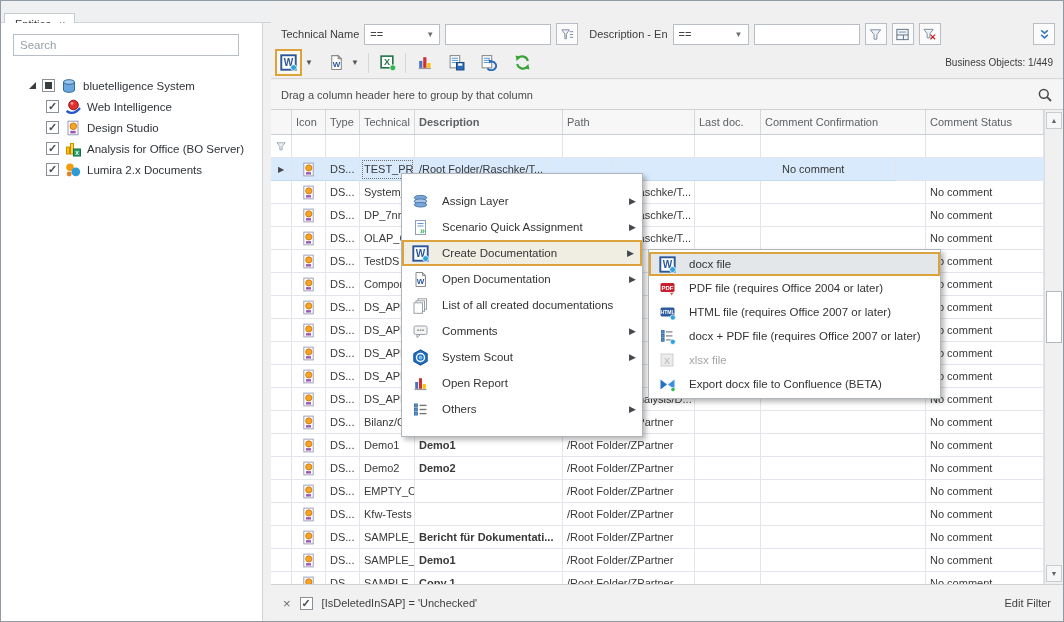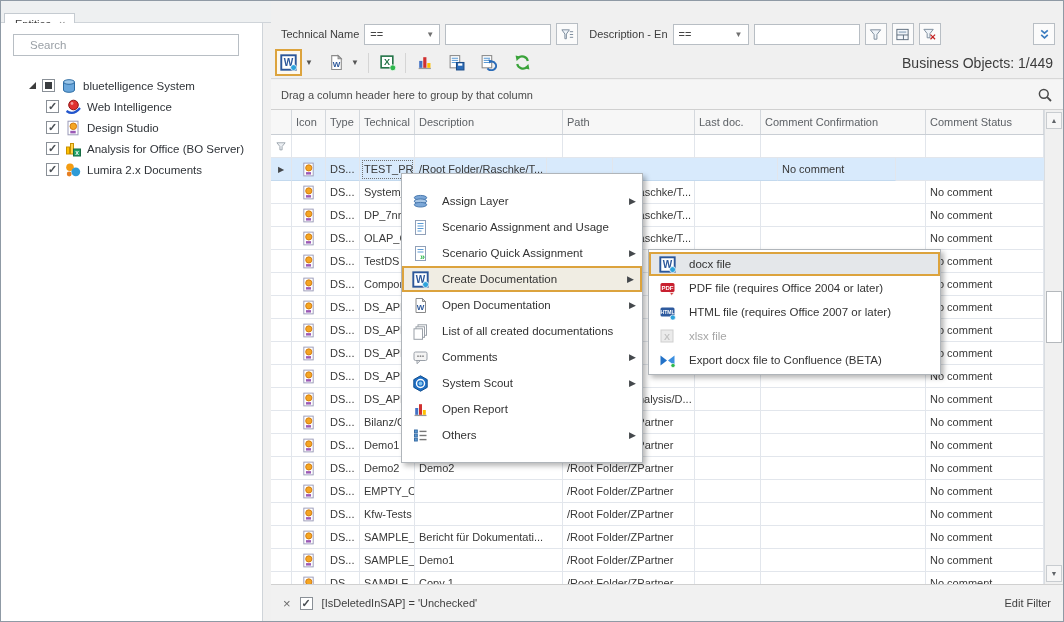--- a/index.html
+++ b/index.html
@@ -6,21 +6,21 @@
   html,body { width:1064px; height:622px; font-family:"Liberation Sans", sans-serif; }
   .app { position:relative; width:1064px; height:622px; background:#f0f0f0; border:1px solid #8f9aa5; overflow:hidden; font-size:11px; color:#383838; }
 
   
   .tabstrip { position:absolute; left:0; top:0; width:100%; height:22px; background:#eef0f1; border-bottom:1px solid #cfd4d9; }
   .tab { position:absolute; left:3px; top:1px; height:21px; background:#fff; border:1px solid #c5cbd1; border-bottom:none; display:flex; align-items:center; gap:8px; padding:0 8px 0 10px; color:#3c3c3c;margin-top:11px; }
   .tab-close { color:#7a7a7a; font-size:11px; cursor:default; }
 
   
   .left-panel { position:absolute; left:0; top:22px; width:262px; bottom:0; background:#fff; border-right:1px solid #cfd4d9; }
-  .search { position:absolute; left:12px; top:11px; width:226px; height:22px; border:1px solid #b8bec4; padding:0 16px; font-family:"Liberation Sans",sans-serif; font-size:11.5px; color:#444; outline:none; }
+  .search { position:absolute; left:12px; top:11px; width:226px; height:22px; border:1px solid #b8bec4; padding:0 6px; font-family:"Liberation Sans",sans-serif; font-size:11.5px; color:#444; outline:none; }
   .search::placeholder { color:#9aa0a6; }
   .tree { position:absolute; left:0; top:52px; right:0; }
   .tree-row { display:flex; align-items:center; height:21px; gap:6px;padding-left:20px; }
   .tree-expander { width:0; height:0; border-left:7px solid transparent; border-bottom:7px solid #3c3c3c; margin-left:8px; }
   .cb { width:13px; height:13px; background:#fff; border:1px solid #8a9097; display:inline-flex; align-items:center; justify-content:center; flex:0 0 13px; }
   .cb .mark { color:#4a4f54; font-size:11px; font-weight:bold; line-height:1; }
   .cb .ind { width:7px; height:7px; background:#3a3d40; }
   .tree-icon { width:16px; height:16px; flex:0 0 16px; }
   .tree-icon svg { width:16px; height:16px; display:block; }
   .tree-label { color:#2f3338; font-size:11.5px; white-space:nowrap; }
@@ -36,33 +36,33 @@
   .sq-btn { width:22px; height:22px; background:#fbfbfb; border:1px solid #b8bec4; display:flex; align-items:center; justify-content:center; }
   .sq-btn svg { width:15px; height:15px; }
   .fb-right { margin-left:auto; margin-right:8px; }
 
   .toolbar { position:absolute; left:0; top:46px; right:0; height:32px; border-bottom:1px solid #d7d7d7; display:flex; align-items:center; padding-left:4px; }
   .tb-btn { width:24px; height:24px; display:flex; align-items:center; justify-content:center; background:transparent; border:none; }
   .tb-btn svg { width:17px; height:17px; }
   .tb-btn.hl { border:2px solid #dca33d; background:#fdf8ee; width:27px; height:27px; }
   .tb-drop { width:14px; height:24px; display:flex; align-items:center; justify-content:center; color:#555; font-size:8px; }
   .tb-sep { width:1px; height:20px; background:#d5d5d5; margin:0 6px; }
-  .counter { margin-left:auto; margin-right:10px; color:#3c3c3c; font-size:14px; }
+  .counter { margin-left:auto; margin-right:10px; color:#3c3c3c; font-size:10px; }
 
   .group-bar { position:absolute; left:0; top:79px; right:0; height:30px; background:#f5f5f5; border-bottom:1px solid #d0d0d0; display:flex; align-items:center; padding:0 10px; color:#4a4a4a; }
   .group-bar svg { width:16px; height:16px; margin-left:auto; }
 
   
   .grid { position:absolute; left:0; top:109px; right:0; bottom:37px; background:#fff; overflow:hidden; }
   .grid-row { display:flex; height:23px;justify-content:flex-end; }
   .gh { height:25px; background:#f7f7f7; border-bottom:1px solid #c9ced4; }
   .gcell { border-right:1px solid #e2e6ec; border-bottom:1px solid #e2e6ec; padding:0 4px; display:flex; align-items:center; overflow:hidden; white-space:nowrap; }
   .gh .gcell { border-right:1px solid #d4d8dd; border-bottom:none; color:#5d6166; }
   .w-ind{flex:0 0 21px;} .w-icon{flex:0 0 34px;} .w-type{flex:0 0 34px;} .w-tech{flex:0 0 55px;}
-  .w-desc{flex:0 0 148px;} .w-path{flex:0 0 132px;} .w-last{flex:0 0 66px;} .w-conf{flex:0 0 165px;} .w-stat{flex:0 0 118px;}
+  .w-desc{flex:0 0 148px;font-weight:bold;} .w-path{flex:0 0 132px;} .w-last{flex:0 0 66px;} .w-conf{flex:0 0 165px;} .w-stat{flex:0 0 118px;}
   .filler{flex:1 1 auto; border-bottom:1px solid #e2e6ec;}
   .gh .filler{border-bottom:none;}
   .gfilter { height:23px; background:#fff; }
   .row-sel { background:#d8eafc; }
   .row-sel .gcell { border-bottom-color:#c3d9ee; }
   .tech-focus { outline:1px dotted #707070; outline-offset:-3px; }
   .ind-arrow { color:#44484c; font-size:8px; margin:0 auto; }
   .cell-icon svg { width:15px; height:15px; margin:0 auto; }
   .funnel-sm svg { width:13px; height:13px; }
 
@@ -702,32 +702,20 @@
           </svg></span>
         <span>Assign Layer</span>
         <span class="mi-arrow">▶</span>
       </div>
       <div class="menu-item">
         <span class="mi-icon"><svg viewBox="0 0 17 17">
             <rect x="3.5" y="1.5" width="10" height="14" fill="#fff" stroke="#90a0b8"></rect>
             <g stroke="#5b9bd5">
               <line x1="5.5" y1="4.5" x2="11.5" y2="4.5"></line>
               <line x1="5.5" y1="7" x2="11.5" y2="7"></line>
-              <line x1="5.5" y1="9.5" x2="11.5" y2="9.5"></line>
-              <line x1="5.5" y1="12" x2="9.5" y2="12"></line>
-            </g>
-          </svg></span>
-        <span>Scenario Assignment and Usage</span>
-      </div>
-      <div class="menu-item">
-        <span class="mi-icon"><svg viewBox="0 0 17 17">
-            <rect x="3.5" y="1.5" width="10" height="14" fill="#fff" stroke="#90a0b8"></rect>
-            <g stroke="#5b9bd5">
-              <line x1="5.5" y1="4.5" x2="11.5" y2="4.5"></line>
-              <line x1="5.5" y1="7" x2="11.5" y2="7"></line>
             </g>
             <text x="10.5" y="15" font-size="9" font-weight="bold" fill="#2eb84d" text-anchor="middle">»</text>
           </svg></span>
         <span>Scenario Quick Assignment</span>
         <span class="mi-arrow">▶</span>
       </div>
       <div class="menu-item hl">
         <span class="mi-icon"><svg viewBox="0 0 17 17">
             <rect x="1.3" y="1.3" width="14.4" height="14.4" fill="#fff" stroke="#2b579a" stroke-width="1.9"></rect>
             <text x="8.5" y="12.2" font-size="10" font-weight="bold" fill="#2b579a" text-anchor="middle">W</text>
@@ -817,20 +805,36 @@
         <span>PDF file (requires Office 2004 or later)</span>
       </div>
       <div class="menu-item">
         <span class="mi-icon"><svg viewBox="0 0 17 17">
             <rect x="1.5" y="3.5" width="14" height="9" rx="1.5" fill="#2e5a9e"></rect>
             <text x="8.5" y="10.3" font-size="5" font-weight="bold" fill="#fff" text-anchor="middle">HTML</text>
             <circle cx="13.8" cy="13.5" r="2.6" fill="#2ea3dc" stroke="#fff" stroke-width="0.7"></circle>
           </svg></span>
         <span>HTML file (requires Office 2007 or later)</span>
       </div>
+      <div class="menu-item">
+        <span class="mi-icon"><svg viewBox="0 0 17 17">
+            <g fill="#5b9bd5" stroke="#3a6ea5">
+              <rect x="2.5" y="2.6" width="2.6" height="2.6"></rect>
+              <rect x="2.5" y="6.6" width="2.6" height="2.6"></rect>
+              <rect x="2.5" y="10.6" width="2.6" height="2.6"></rect>
+            </g>
+            <g stroke="#8a8a8a" stroke-width="1.3">
+              <line x1="7" y1="3.9" x2="13.5" y2="3.9"></line>
+              <line x1="7" y1="7.9" x2="13.5" y2="7.9"></line>
+              <line x1="7" y1="11.9" x2="13.5" y2="11.9"></line>
+            </g>
+            <circle cx="13.8" cy="13.8" r="2.6" fill="#2ea3dc" stroke="#fff" stroke-width="0.7"></circle>
+          </svg></span>
+        <span>docx + PDF file (requires Office 2007 or later)</span>
+      </div>
       <div class="menu-item disabled">
         <span class="mi-icon" style="opacity: 0.55;"><svg viewBox="0 0 17 17">
             <rect x="2" y="2" width="12" height="12" fill="#dcdcdc" stroke="#a8a8a8"></rect>
             <text x="8" y="11.5" font-size="9" font-weight="bold" fill="#909090" text-anchor="middle">X</text>
           </svg></span>
         <span>xlsx file</span>
       </div>
       <div class="menu-item">
         <span class="mi-icon"><svg viewBox="0 0 17 17">
             <path d="M1.5,3.5 L8,8.5 L1.5,13.5 Z" fill="#2272c8"></path>

